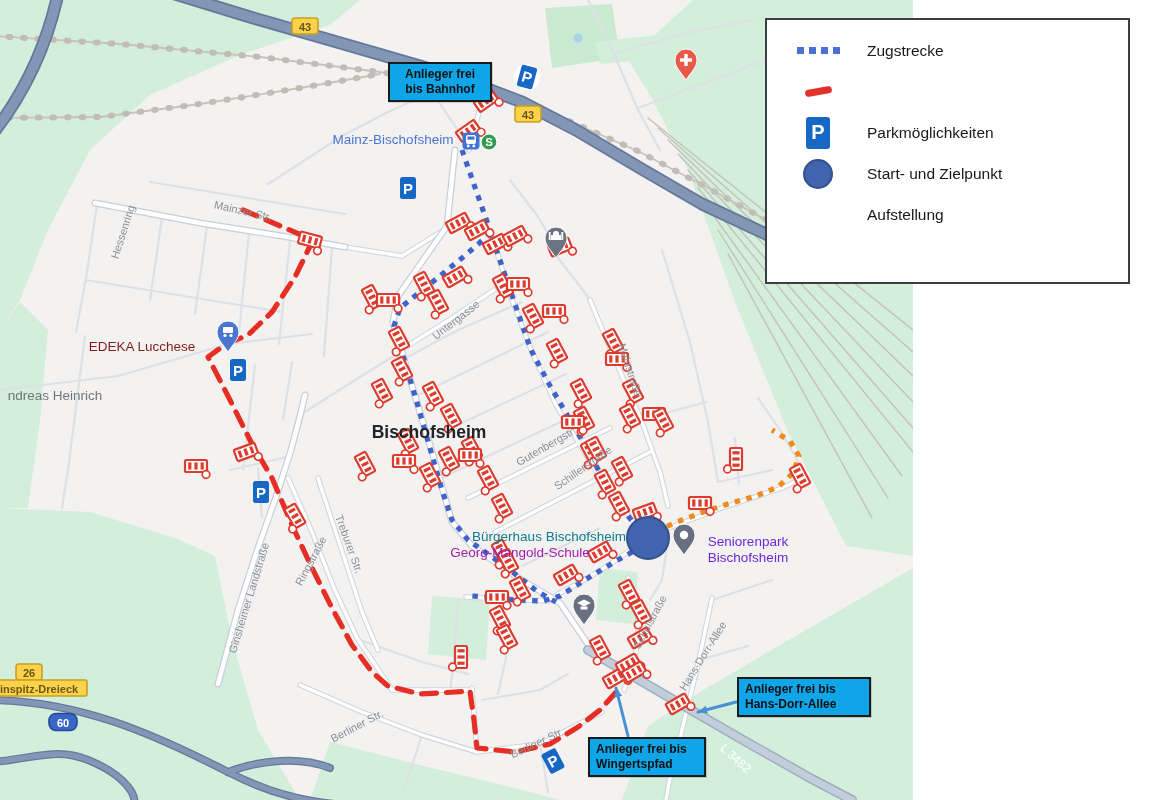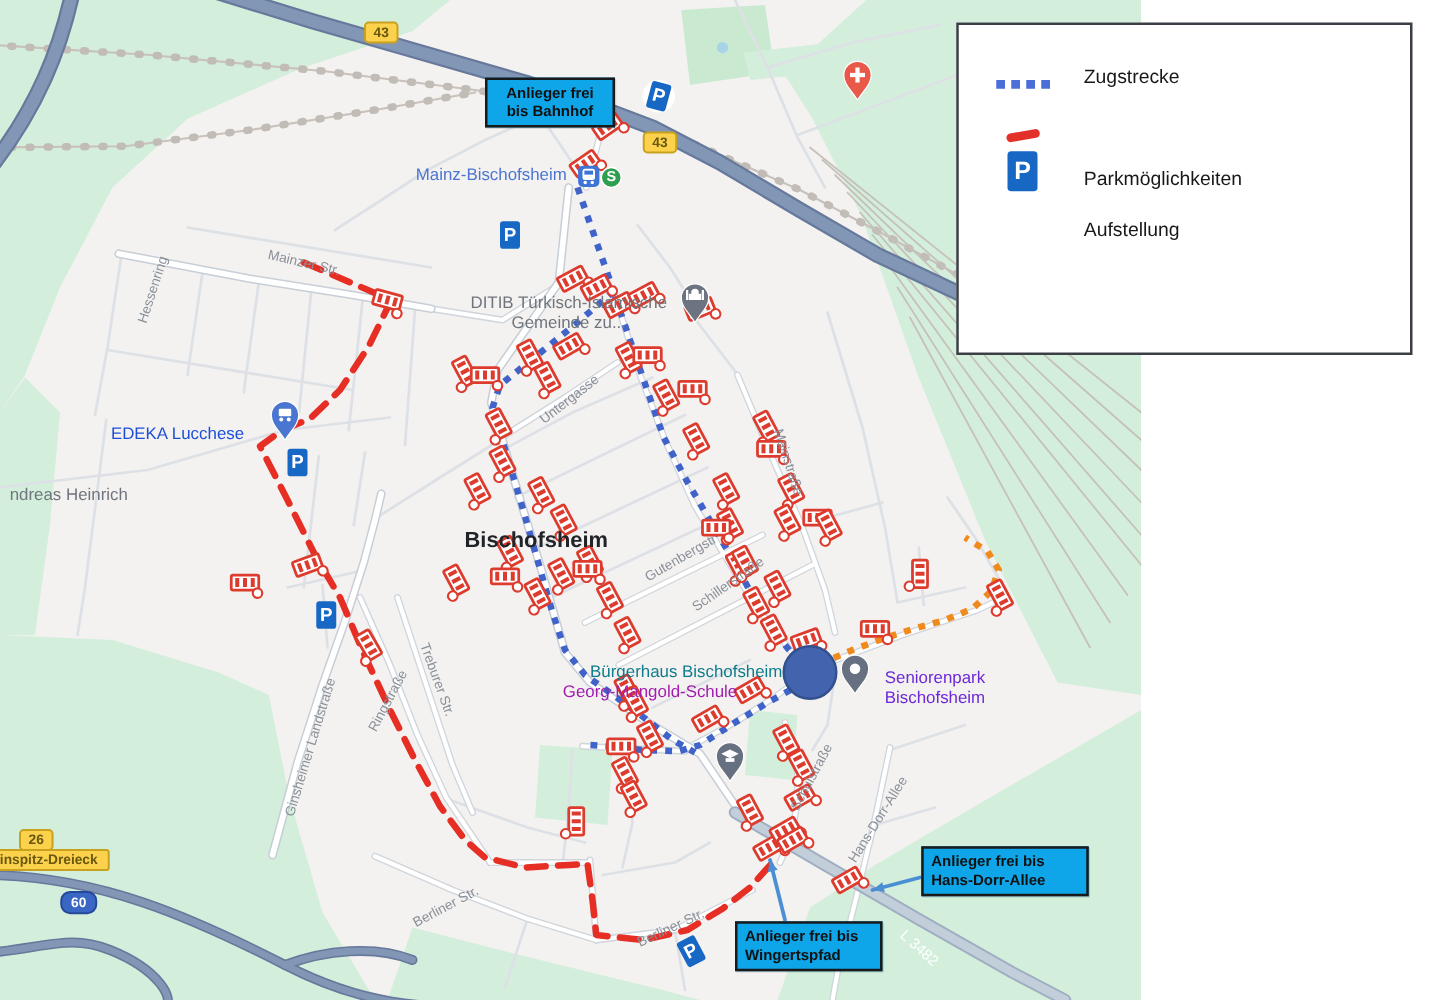--- a/index.html
+++ b/index.html
@@ -7,21 +7,21 @@
          font-family:"Liberation Sans",sans-serif;}
   #map-wrap{position:absolute;left:0;top:0;width:913px;height:800px;}
   #map-svg{position:absolute;left:0;top:0;}
   #labels{position:absolute;left:0;top:0;width:913px;height:700px;pointer-events:none;z-index:2;}
   .plabel,.slabel{position:absolute;white-space:pre-line;text-align:center;pointer-events:none;line-height:1.15;}
   .callout{position:absolute;z-index:4;background:#0ea5e9;border:2px solid #1a1a1a;
            padding:3px 6px;font-size:12px;font-weight:700;color:#111;line-height:1.25;
            white-space:pre-line;box-shadow:1px 1px 0 rgba(0,0,0,.15);}
   .legend{position:absolute;left:765px;top:18px;width:365px;height:266px;z-index:5;
           background:#ffffff;border:2.5px solid #3a3f45;box-sizing:border-box;padding:10px 0 0 14px;}
-  .lrow{display:flex;align-items:flex-end;height:41px;}
+  .lrow{display:flex;align-items:center;height:41px;}
   .licon{width:74px;display:flex;align-items:center;justify-content:center;flex:0 0 74px;}
   .llabel{margin-left:12px;font-size:15.5px;color:#17181a;}
   .dots i{display:inline-block;width:7px;height:7px;background:#4a6fd6;margin:0 2.5px;}
   .dash{display:inline-block;width:27px;height:7px;background:#e33029;border-radius:5px;transform:rotate(-10deg);}
   .psign{width:24px;height:32px;background:#1767c4;border-radius:3px;color:#fff;font-weight:700;
          font-size:20px;display:flex;align-items:center;justify-content:center;}
   .bargate{width:36px;height:15px;border:2.5px solid #dd3b2d;border-radius:2px;box-sizing:border-box;
          background:repeating-linear-gradient(90deg,#dd3b2d 0 4px,#ffffff 4px 8px);}
   .scircle{width:30px;height:30px;border-radius:50%;background:#4263ae;border:2px solid #33508f;box-sizing:border-box;}
 </style>
@@ -733,23 +733,21 @@
           <rect x="-14" y="-8.5" width="28" height="17" rx="7" fill="#3a66c4" stroke="#24489a" stroke-width="1.6"></rect>
           <text x="0" y="0.5" fill="#ffffff" font-size="11" font-weight="bold" text-anchor="middle" dominant-baseline="central" font-family="Liberation Sans, sans-serif">60</text>
         </g>
         <path d="M628,736 L616,688" fill="none" stroke="#4a8fd4" stroke-width="3" stroke-linecap="round" stroke-linejoin="round"></path>
         <polygon points="616,688 614.2587085146081,697.8472282375753 622.1704234224401,695.8692995106173" fill="#4a8fd4"></polygon>
         <path d="M736,702 L698,712" fill="none" stroke="#4a8fd4" stroke-width="3" stroke-linecap="round" stroke-linejoin="round"></path>
         <polygon points="698,712 707.8679736744706,713.6195973450076 705.7925276141727,705.7329023158758" fill="#4a8fd4"></polygon>
       </svg>
     <div id="labels">
         <div class="plabel" style="left: 393px; top: 140px; color: rgb(74, 117, 209); font-size: 13.5px; font-weight: 400; transform: translate(-50%, -50%) rotate(0deg);">Mainz-Bischofsheim</div>
-        <div class="plabel" style="left: 455px; top: 250px; color: rgb(112, 117, 125); font-size: 13.5px; font-weight: 400; transform: translate(-50%, -50%) rotate(0deg);">DITIB Türkisch-Islamische
-Gemeinde zu...</div>
-        <div class="plabel" style="left: 142px; top: 347px; color: #1d4ed8; font-size: 13.5px; font-weight: 400; transform: translate(-50%, -50%) rotate(0deg);">EDEKA Lucchese</div>
+        <div class="plabel" style="left: 142px; top: 347px; color: #7f1d1d; font-size: 13.5px; font-weight: 400; transform: translate(-50%, -50%) rotate(0deg);">EDEKA Lucchese</div>
         <div class="plabel" style="left: 55px; top: 396px; color: rgb(112, 117, 125); font-size: 13.5px; font-weight: 400; transform: translate(-50%, -50%) rotate(0deg); text-align: center;">ndreas Heinrich</div>
         <div class="plabel" style="left: 429px; top: 432px; color: rgb(32, 35, 40); font-size: 17.5px; font-weight: 700; transform: translate(-50%, -50%) rotate(0deg);">Bischofsheim</div>
         <div class="plabel" style="left: 549px; top: 537px; color: rgb(14, 124, 140); font-size: 13.5px; font-weight: 400; transform: translate(-50%, -50%) rotate(0deg);">Bürgerhaus Bischofsheim</div>
         <div class="plabel" style="left: 748px; top: 550px; color: #6d28d9; font-size: 13.5px; font-weight: 400; transform: translate(-50%, -50%) rotate(0deg);">Seniorenpark
 Bischofsheim</div>
         <div class="plabel" style="left: 520px; top: 553px; color: #a21caf; font-size: 13.5px; font-weight: 400; transform: translate(-50%, -50%) rotate(0deg);">Georg-Mangold-Schule</div>
         <div class="slabel" style="left: 123px; top: 232px; color: rgb(138, 144, 153); font-size: 11px; font-weight: 400; transform: translate(-50%, -50%) rotate(-72deg);">Hessenring</div>
         <div class="slabel" style="left: 243px; top: 211px; color: rgb(138, 144, 153); font-size: 11px; font-weight: 400; transform: translate(-50%, -50%) rotate(13deg);">Mainzer Str.</div>
         <div class="slabel" style="left: 456px; top: 320px; color: rgb(138, 144, 153); font-size: 11px; font-weight: 400; transform: translate(-50%, -50%) rotate(-38deg);">Untergasse</div>
         <div class="slabel" style="left: 630px; top: 370px; color: rgb(138, 144, 153); font-size: 11px; font-weight: 400; transform: translate(-50%, -50%) rotate(72deg);">Mainstraße</div>
@@ -781,20 +779,26 @@
           <span class="dash"></span>
         </span>
     </div>
     <div class="lrow">
       <span class="licon">
           <span class="psign">P</span>
         </span>
       <span class="llabel">Parkmöglichkeiten</span>
     </div>
     <div class="lrow">
+      <span class="licon">
+          <span class="scircle"></span>
+        </span>
+      <span class="llabel">Start- und Zielpunkt</span>
+    </div>
+    <div class="lrow">
       <span class="licon"></span>
       <span class="llabel">Aufstellung</span>
     </div>
   </div>
 <div class="callout" style="left: 388px; top: 62px; width: 88px; text-align: center;">Anlieger frei
 bis Bahnhof</div>
     <div class="callout" style="left: 737px; top: 677px; width: 118px; text-align: left;">Anlieger frei bis
 Hans-Dorr-Allee</div>
     <div class="callout" style="left: 588px; top: 737px; width: 102px; text-align: left;">Anlieger frei bis
 Wingertspfad</div>

